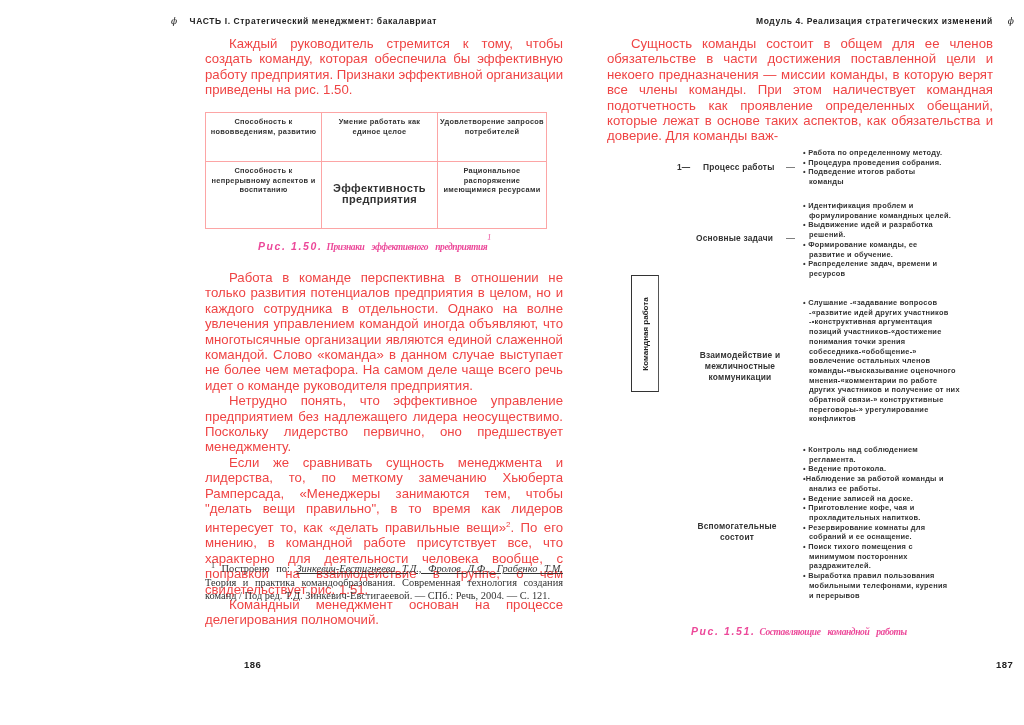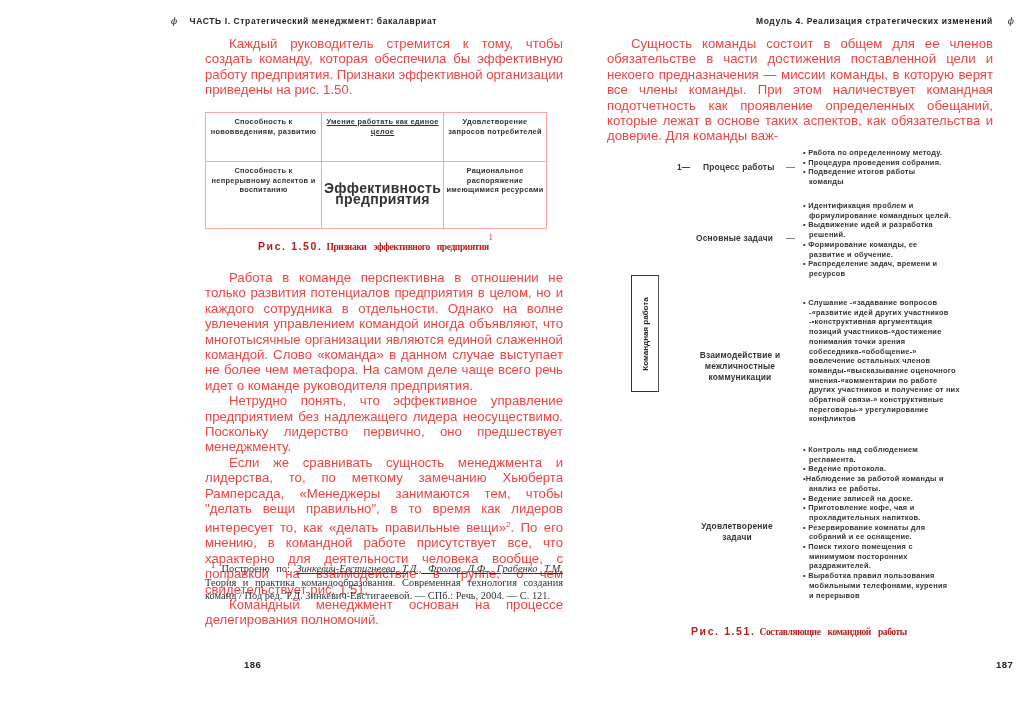--- a/index.html
+++ b/index.html
@@ -24,24 +24,24 @@
   .body-text p { margin: 0; text-indent: 24px; }
 
   
   .fig-table {
     position: absolute; left: 205px; top: 112px; width: 342px; height: 117px;
     border-collapse: collapse;
     font-family: "Liberation Sans", sans-serif; font-weight: bold; font-size: 7.4px;
     letter-spacing: 0.3px; color: #333; text-align: center;
   }
   .fig-table td { border: 1px solid #fca5a5; vertical-align: top; padding: 4px 2px 2px 2px; line-height: 9.6px; }
-  .fig-table td.center-cell { font-size: 14px; vertical-align: middle; line-height: 11px; padding-top: 0; }
+  .fig-table td.center-cell { font-size: 11px; vertical-align: middle; line-height: 11px; padding-top: 0; }
 
   .caption {
-    position: absolute; white-space: nowrap; color: #b91c1c;
+    position: absolute; white-space: nowrap; color: #ec4899; font-style: italic;
   }
   .caption .cap-num { font-family: "Liberation Sans", sans-serif; font-weight: bold; font-size: 10.5px; letter-spacing: 1.6px; }
   .caption .cap-title { font-family: "Liberation Serif", serif; font-weight: bold; font-size: 9.5px; letter-spacing: -0.4px; word-spacing: 5px; }
   .caption sup { font-family: "Liberation Serif", serif; font-size: 8px; position: relative; top: -4px; }
 
   .footnotes {
     position: absolute; left: 205px; top: 559px; width: 358px;
     font-family: "Liberation Serif", serif; font-size: 10.4px; line-height: 13.2px;
     color: #333; text-align: justify;
   }
@@ -90,21 +90,21 @@
   </div>
 
   <div class="body-text" style="left:205px; top:36px; width:358px;">
     <p>Каждый руководитель стремится к тому, чтобы создать команду, которая обеспечила бы эффективную работу предприятия. Признаки эффективной организации приведены на рис. 1.50.</p>
   </div>
 
   <table class="fig-table">
     <tbody>
         <tr style="height:28px;">
       <td style="width:111px;">Способность к нововведениям, развитию</td>
-      <td style="width:111px;text-decoration:underline;">Умение работать как единое целое</td>
+      <td style="width:111px;">Умение работать как единое целое</td>
       <td>Удовлетворение запросов потребителей</td>
     </tr>
     <tr style="height:38px;">
       <td>Способность к непрерывному аспектов и воспитанию</td>
       <td class="center-cell">Эффективность предприятия</td>
       <td>Рациональное распоряжение имеющимися ресурсами</td>
     </tr>
   </tbody>
     </table>
 
@@ -163,21 +163,21 @@
   <div class="li" style="width:130px;">• Выдвижение идей и разработка решений.</div>
   <div class="li" style="width:130px;">• Формирование команды, ее развитие и обучение.</div>
   <div class="li" style="width:130px;">• Распределение задач, времени и ресурсов</div>
 </div>
 
 <div class="diag-label" style="left:695px; top:350px; width:90px; white-space:normal;">Взаимодействие и межличностные коммуникации</div>
 <div class="diag-list" style="top:298px; width:160px;">
   <div class="li">• Слушание -«задавание вопросов -«развитие идей других участников -•конструктивная аргументация позиций участников-«достижение понимания точки зрения собеседника-«обобщение-» вовлечение остальных членов команды-«высказывание оценочного мнения-«комментарии по работе других участников и получение от них обратной связи-» конструктивные переговоры-» урегулирование конфликтов</div>
 </div>
 
-<div class="diag-label" style="left:697px; top:521px; width:80px; white-space:normal;">Удовлетворение задачи</div>
+<div class="diag-label" style="left:697px; top:521px; width:80px; white-space:normal;">Вспомогательные состоит</div>
 <div class="diag-list" style="top:445px; width:150px;">
   <div class="li">• Контроль над соблюдением регламента.</div>
   <div class="li">• Ведение протокола.</div>
   <div class="li">•Наблюдение за работой команды и анализ ее работы.</div>
   <div class="li">• Ведение записей на доске.</div>
   <div class="li">• Приготовление кофе, чая и прохладительных напитков.</div>
   <div class="li">• Резервирование комнаты для собраний и ее оснащение.</div>
   <div class="li">• Поиск тихого помещения с минимумом посторонних раздражителей.</div>
   <div class="li">• Выработка правил пользования мобильными телефонами, курения и перерывов</div>
 </div>

